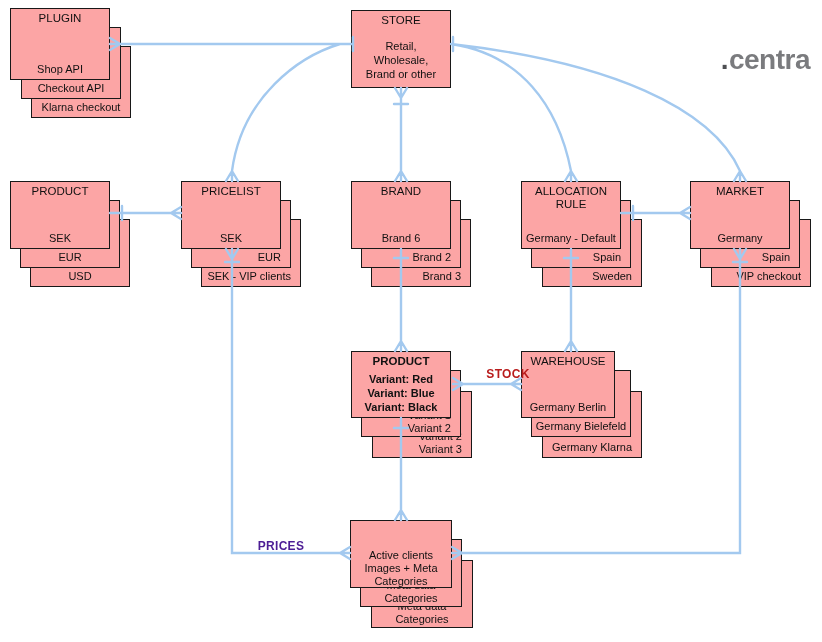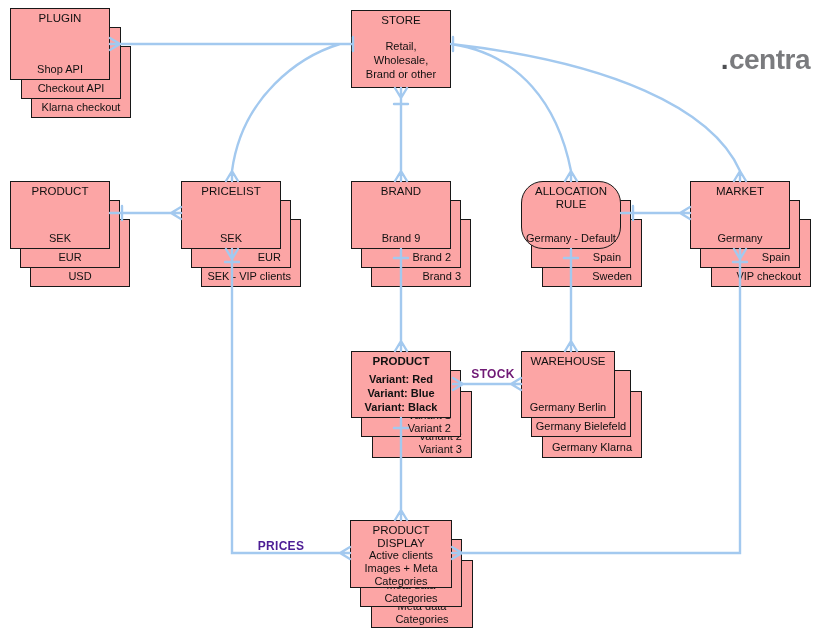--- a/index.html
+++ b/index.html
@@ -100,31 +100,31 @@
       </div>
       <div class="node" style="left: 351px; top: 181px; width: 100px; height: 68px;">
         <div class="box stackbox" style="left: 20px; top: 38px; width: 100px; height: 68px; z-index: 9;">
           <div class="slabel al-right">Brand 3</div>
         </div>
         <div class="box stackbox" style="left: 10px; top: 19px; width: 100px; height: 68px; z-index: 10;">
           <div class="slabel al-right">Brand 2</div>
         </div>
         <div class="box frontbox" style="left: 0px; top: 0px; width: 100px; height: 68px; z-index: 20;">
           <div class="title">BRAND</div>
-          <div class="blabel">Brand 9</div>
+          <div class="blabel">Brand 6</div>
         </div>
       </div>
       <div class="node" style="left: 521px; top: 181px; width: 100px; height: 68px;">
         <div class="box stackbox" style="left: 21px; top: 38px; width: 100px; height: 68px; z-index: 9;">
           <div class="slabel al-right">Sweden</div>
         </div>
         <div class="box stackbox" style="left: 10px; top: 19px; width: 100px; height: 68px; z-index: 10;">
           <div class="slabel al-right">Spain</div>
         </div>
-        <div class="box frontbox" style="left: 0px; top: 0px; width: 100px; height: 68px; z-index: 20; border-radius: 22px;">
+        <div class="box frontbox" style="left: 0px; top: 0px; width: 100px; height: 68px; z-index: 20;">
           <div class="title">ALLOCATION RULE</div>
           <div class="blabel">Germany - Default</div>
         </div>
       </div>
       <div class="node" style="left: 690px; top: 181px; width: 100px; height: 68px;">
         <div class="box stackbox" style="left: 21px; top: 38px; width: 100px; height: 68px; z-index: 9;">
           <div class="slabel al-right">VIP checkout</div>
         </div>
         <div class="box stackbox" style="left: 10px; top: 19px; width: 100px; height: 68px; z-index: 10;">
           <div class="slabel al-right">Spain</div>
@@ -175,31 +175,30 @@
             <div>Categories</div>
           </div>
         </div>
         <div class="box stackbox" style="left: 10px; top: 19px; width: 102px; height: 68px; z-index: 10;">
           <div class="slines al-center">
             <div>Meta data</div>
             <div>Categories</div>
           </div>
         </div>
         <div class="box frontbox" style="left: 0px; top: 0px; width: 102px; height: 68px; z-index: 20;">
-          <div class="title">PRODUCT DISPLAY</div>
           <div class="content" style="top: 28px; line-height: 13px;">
             <div>Active clients</div>
             <div>Images + Meta</div>
             <div>Categories</div>
           </div>
         </div>
       </div>
     </div>
 
   <svg id="wires" width="822" height="642" viewBox="0 0 822 642">
       <path d="M 110 44 L 351 44 M 120 44 L 110 38 M 120 44 L 110 50 M 120 44 L 110 44 M 353 37 L 353 51 M 340 44 C 300 56 242 96 232 171 L 232 181 M 232 171 L 226 181 M 232 171 L 238 181 M 232 171 L 232 181 M 453 37 L 453 51 M 451 44 C 520 54 558 105 571 171 L 571 181 M 571 171 L 565 181 M 571 171 L 577 181 M 571 171 L 571 181 M 451 44 C 610 62 712 108 740 171 L 740 181 M 740 171 L 734 181 M 740 171 L 746 181 M 740 171 L 740 181 M 401 88 L 401 181 M 401 98 L 395 88 M 401 98 L 407 88 M 401 98 L 401 88 M 394 104 L 408 104 M 401 171 L 395 181 M 401 171 L 407 181 M 401 171 L 401 181 M 401 249 L 401 351 M 394 258 L 408 258 M 401 341 L 395 351 M 401 341 L 407 351 M 401 341 L 401 351 M 401 418 L 401 520 M 394 428 L 408 428 M 401 510 L 395 520 M 401 510 L 407 520 M 401 510 L 401 520 M 571 249 L 571 351 M 564 258 L 578 258 M 571 341 L 565 351 M 571 341 L 577 351 M 571 341 L 571 351 M 110 213 L 181 213 M 122 206 L 122 220 M 171 213 L 181 207 M 171 213 L 181 219 M 171 213 L 181 213 M 621 213 L 690 213 M 633 206 L 633 220 M 680 213 L 690 207 M 680 213 L 690 219 M 680 213 L 690 213 M 453 384 L 521 384 M 463 384 L 453 378 M 463 384 L 453 390 M 463 384 L 453 384 M 511 384 L 521 378 M 511 384 L 521 390 M 511 384 L 521 384 M 232 249 L 232 553 L 350 553 M 232 259 L 226 249 M 232 259 L 238 249 M 232 259 L 232 249 M 225 262 L 239 262 M 340 553 L 350 547 M 340 553 L 350 559 M 340 553 L 350 553 M 740 249 L 740 553 L 452 553 M 740 259 L 734 249 M 740 259 L 746 249 M 740 259 L 740 249 M 733 262 L 747 262 M 462 553 L 452 547 M 462 553 L 452 559 M 462 553 L 452 553 " fill="none" stroke="#a3c9ef" stroke-width="2.4" stroke-linecap="round"></path>
     </svg>
 
-  <div class="edge-label" id="stock-label" style="left: 464px; top: 367px; width: 58px; color: #701a75;">STOCK</div>
+  <div class="edge-label" id="stock-label" style="left: 479px; top: 367px; width: 58px; color: #b91c1c;">STOCK</div>
   <div class="edge-label" id="prices-label" style="left: 252px; top: 539px; width: 58px; color: #4c1d95;">PRICES</div>
 
   <div class="logo" style="color: rgb(122, 123, 126);"><span class="dot" style="color: rgb(78, 79, 83);">.</span><span>centra</span></div>
 </div>
 
 </body></html>

